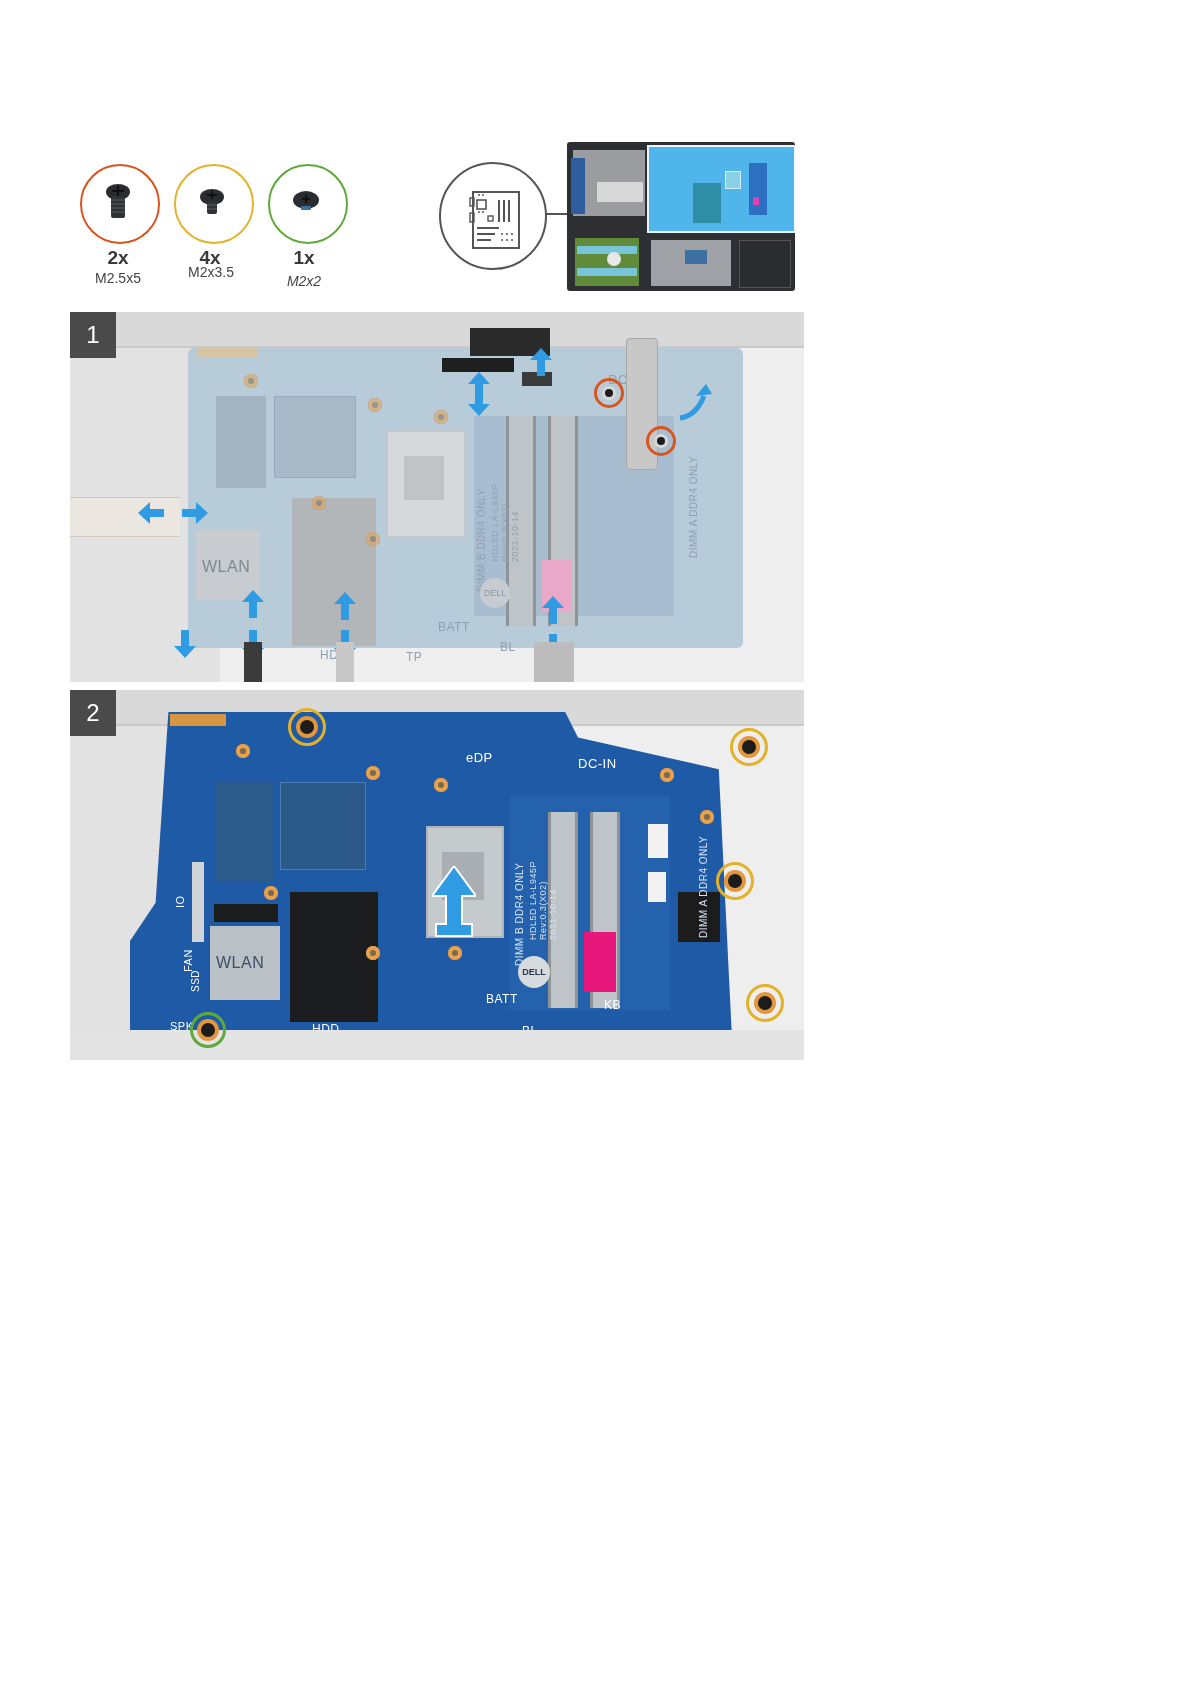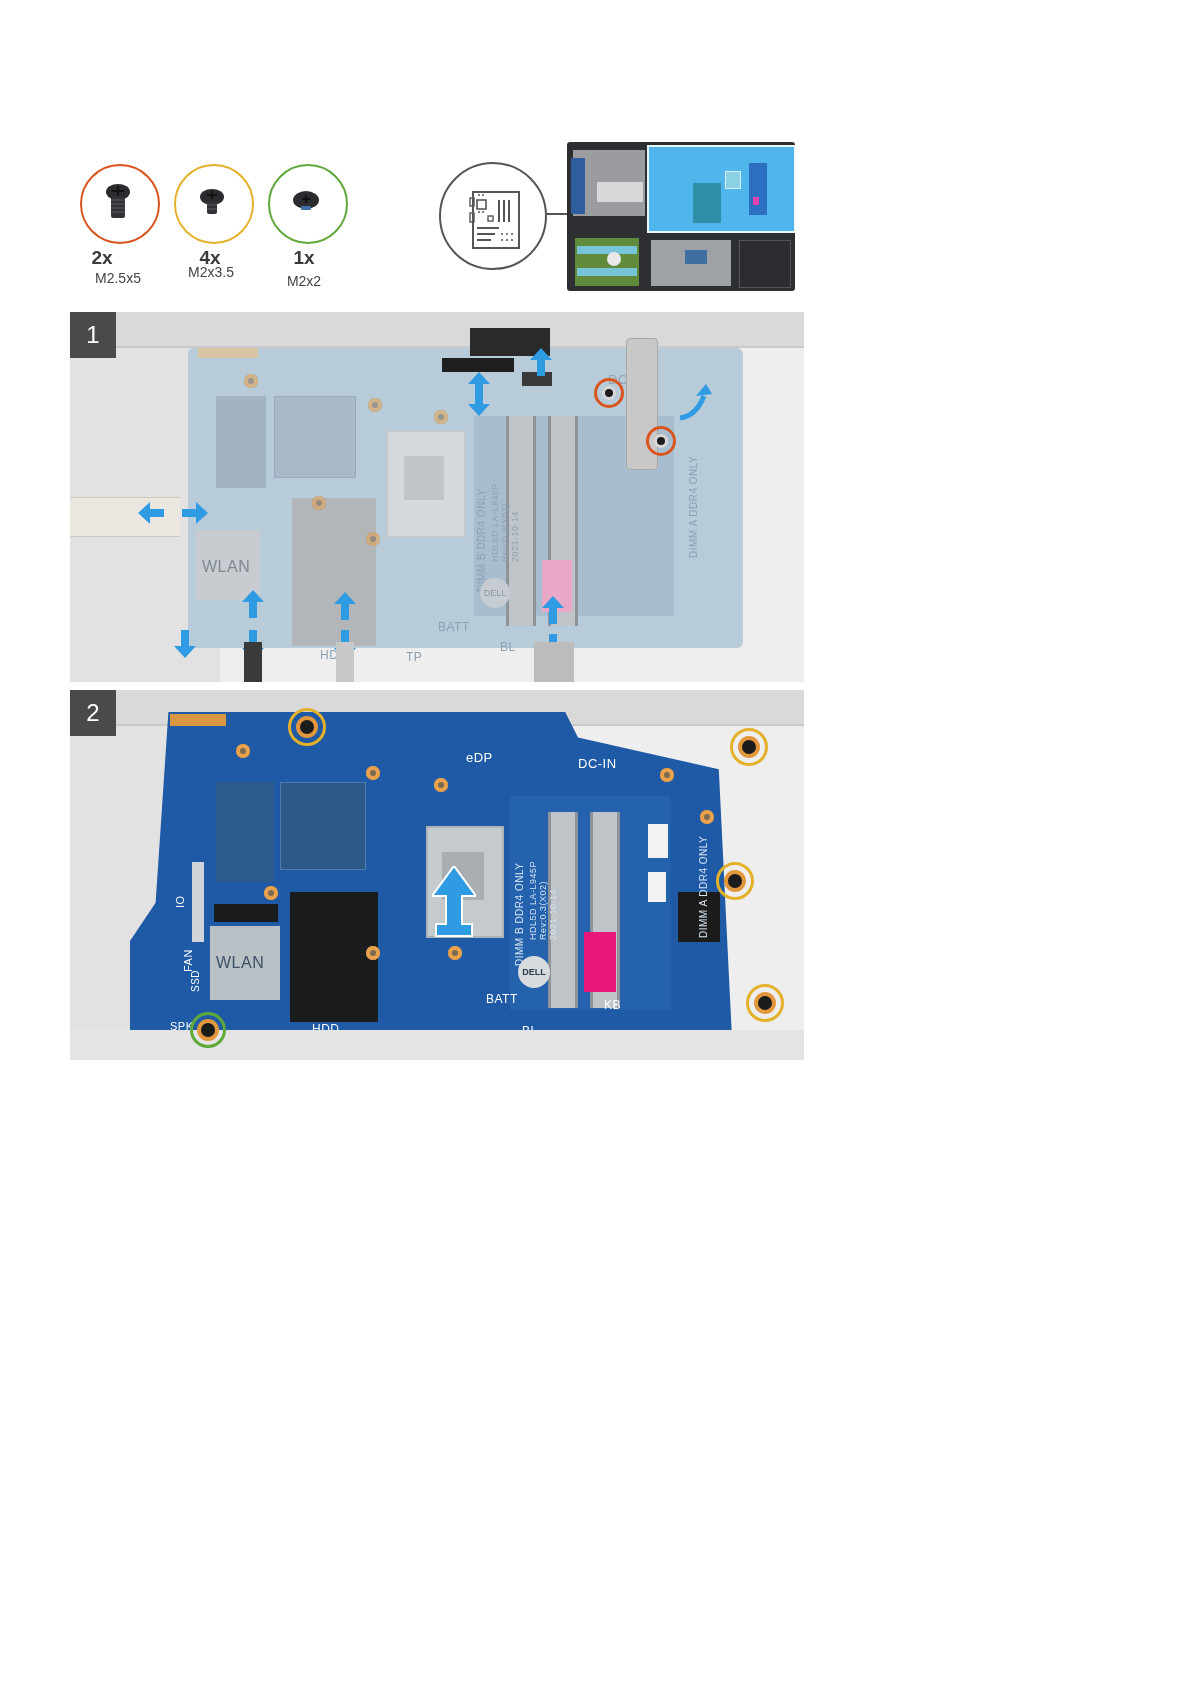--- a/index.html
+++ b/index.html
@@ -31,21 +31,21 @@
 <div>
 
   <div class="screw-ring" style="left:80px;top:164px;width:76px;height:76px;border-color:#d9541e;">
     <svg width="76" height="76" viewBox="0 0 76 76" style="position:absolute;left:-2px;top:-2px;">
       <ellipse cx="38" cy="28" rx="12" ry="8" fill="#2a2c30"></ellipse>
       <path d="M32 27 h12 M38 22 v10" stroke="#111" stroke-width="2"></path>
       <rect x="31" y="32" width="14" height="22" rx="2" fill="#303236"></rect>
       <path d="M31 36h14M31 40h14M31 44h14M31 48h14" stroke="#5a5d63" stroke-width="1"></path>
     </svg>
   </div>
-  <div class="screw-qty" style="left:72px;top:247px;">2x</div>
+  <div class="screw-qty" style="left:88px;top:247px;">2x</div>
   <div class="screw-size" style="left:78px;top:270px;">M2.5x5</div>
 
   <div class="screw-ring" style="left:174px;top:164px;width:76px;height:76px;border-color:#e3b22a;">
     <svg width="76" height="76" viewBox="0 0 76 76" style="position:absolute;left:-2px;top:-2px;">
       <ellipse cx="38" cy="33" rx="12" ry="8" fill="#2a2c30"></ellipse>
       <path d="M33 31 h10 M38 27 v8" stroke="#111" stroke-width="2"></path>
       <rect x="33" y="37" width="10" height="13" rx="2" fill="#303236"></rect>
       <path d="M33 41h10M33 45h10" stroke="#5a5d63" stroke-width="1"></path>
     </svg>
   </div>
@@ -53,21 +53,21 @@
   <div class="screw-size" style="left:171px;top:264px;">M2x3.5</div>
 
   <div class="screw-ring" style="left:268px;top:164px;width:76px;height:76px;border-color:#5fa83a;">
     <svg width="76" height="76" viewBox="0 0 76 76" style="position:absolute;left:-2px;top:-2px;">
       <ellipse cx="38" cy="36" rx="13" ry="9" fill="#2a2c30"></ellipse>
       <path d="M34 35 h8 M38 31 v8" stroke="#111" stroke-width="2"></path>
       <rect x="33" y="42" width="10" height="4" rx="1" fill="#3d6fa0"></rect>
     </svg>
   </div>
   <div class="screw-qty" style="left:274px;top:247px;">1x</div>
-  <div class="screw-size" style="left:264px;top:273px;">M2x2</div>
+  <div class="screw-size" style="left:264px;top:273px;font-style:italic;">M2x2</div>
 </div>
 
 <div>
   <div class="locator-line" style="left:543px;top:213px;width:172px;"></div>
   <div class="locator-line" style="left:713px;top:187px;width:2px;height:28px;"></div>
   <div class="locator-circle">
     <svg width="104" height="104" viewBox="0 0 104 104">
       <rect x="32" y="28" width="46" height="56" fill="none" stroke="#555" stroke-width="2"></rect>
       <rect x="36" y="36" width="9" height="9" fill="none" stroke="#555" stroke-width="1.6"></rect>
       <rect x="29" y="34" width="4" height="8" fill="none" stroke="#555" stroke-width="1.4"></rect>

